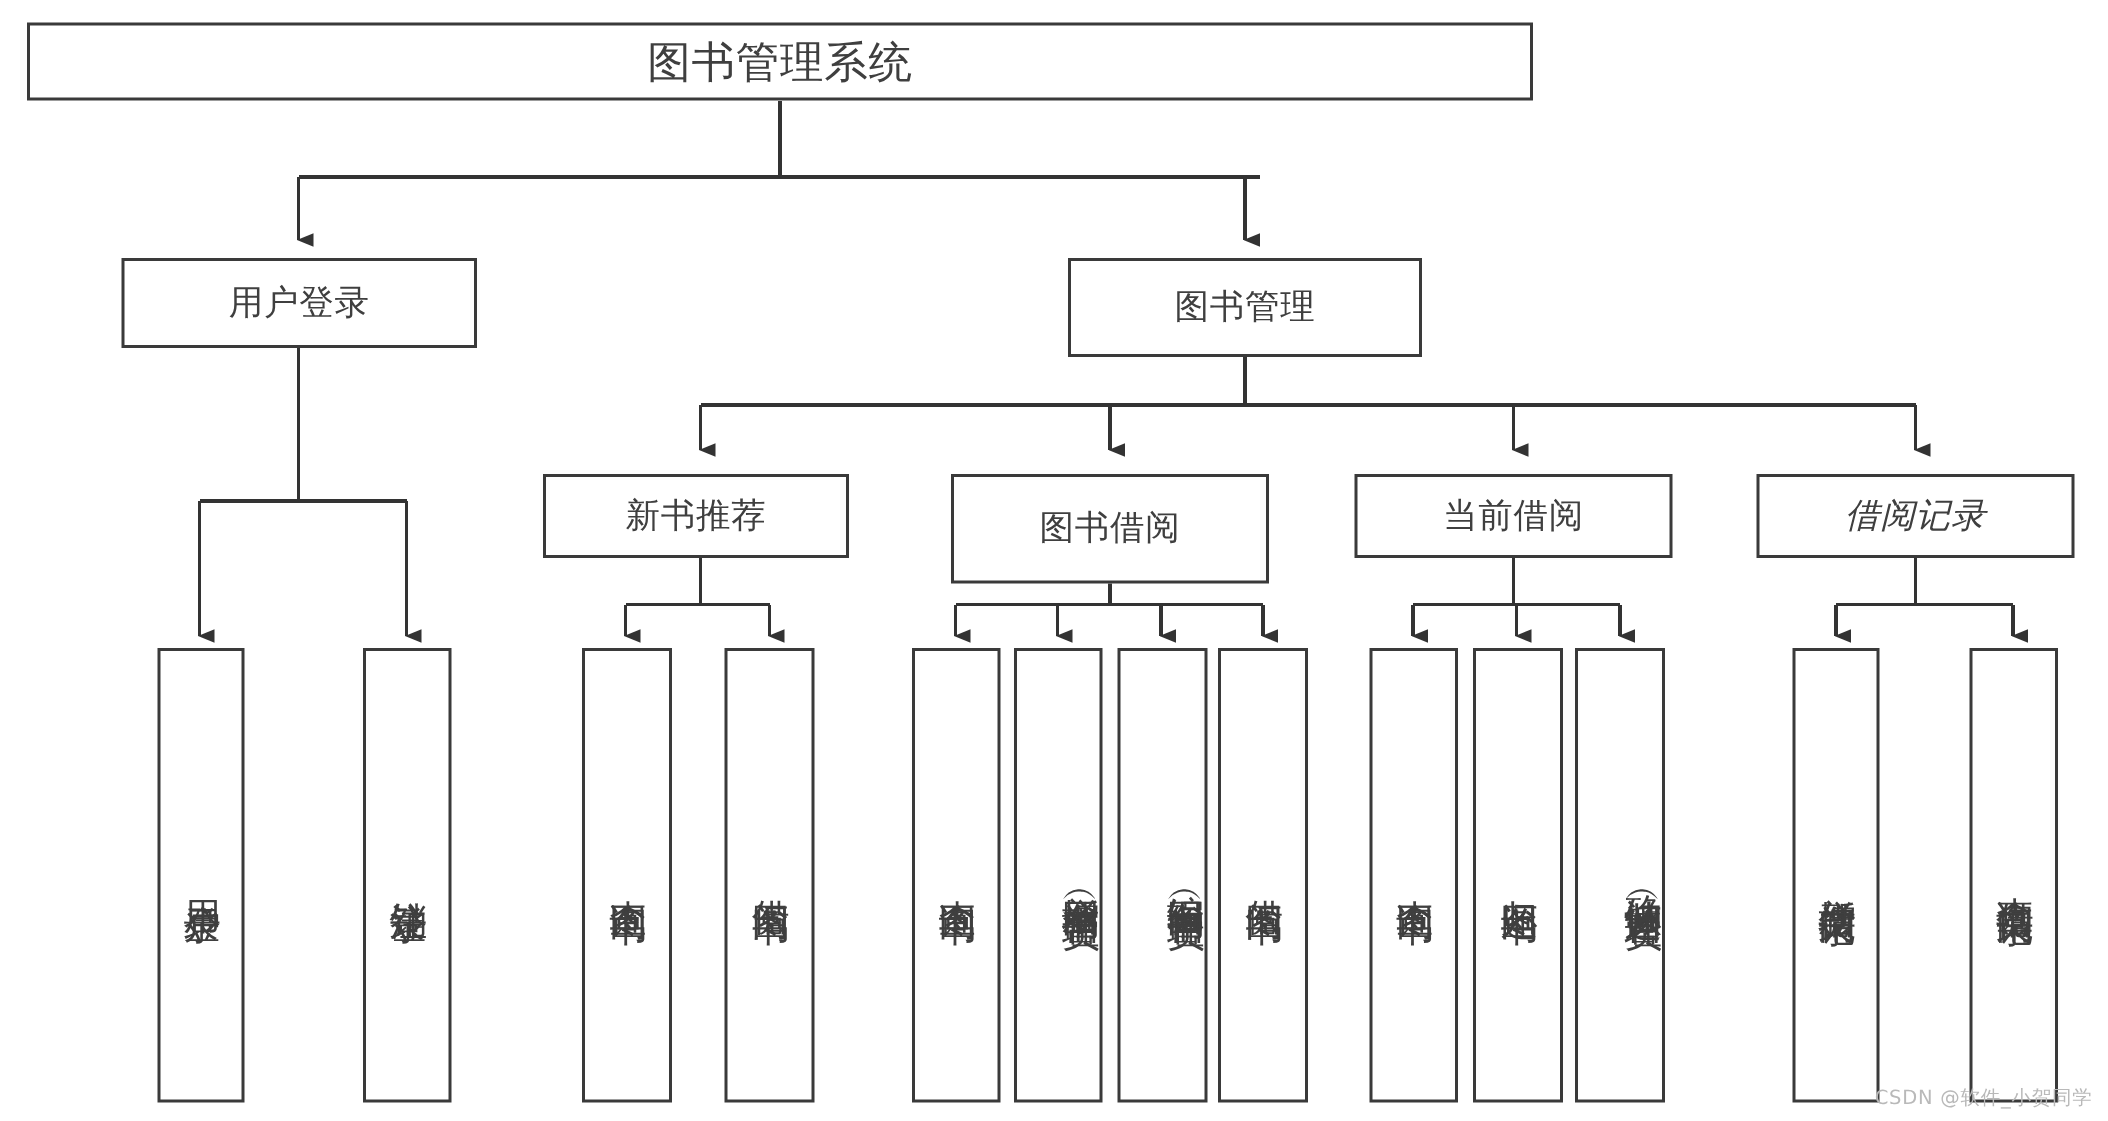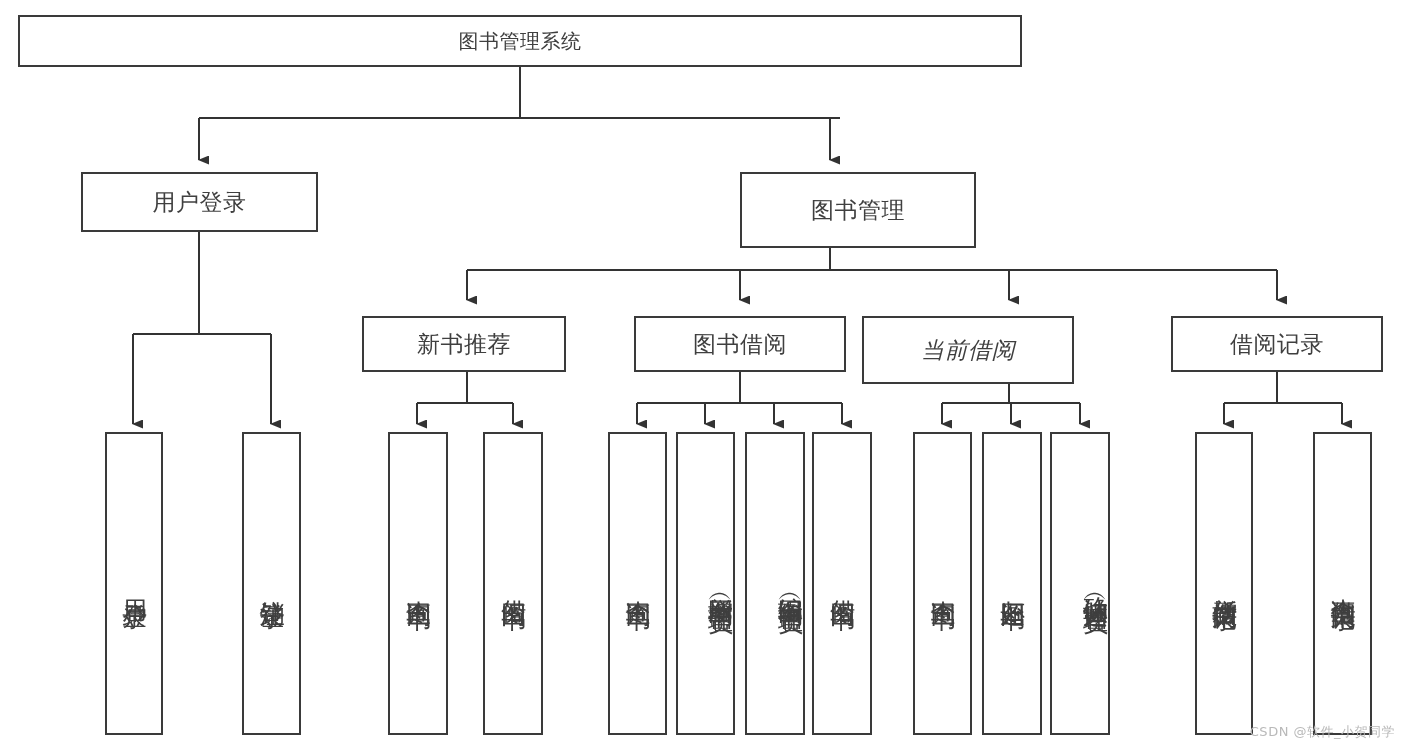--- a/index.html
+++ b/index.html
@@ -24,21 +24,21 @@
     justify-content:center;
     color:#3f3f3f;
     letter-spacing:0.5px;
   }
   
   .node.h{
     font-size:23px;
     line-height:1;
     white-space:nowrap;
   }
-  .node.root{font-size:20px;}
+  .node.root{font-size:29px;}
   
   .node.v{
     writing-mode:vertical-rl;
     text-orientation:upright;
     font-size:25px;
     line-height:1.06;
     letter-spacing:2px;
     align-items:flex-start;
     justify-content:center;
     padding-top:0px;
@@ -111,26 +111,26 @@
       <path d="M1277,372 L1277,403"></path>
       <path d="M1224,403 L1342,403"></path>
       <path d="M1224,403 L1224,424" marker-end="url(#arw)"></path>
       <path d="M1342,403 L1342,424" marker-end="url(#arw)"></path>
     </g>
   </svg>
 
   <div class="node h root" style="left:18px;top:15px;width:1004px;height:52px;">图书管理系统</div>
 
   <div class="node h" style="left:81px;top:172px;width:237px;height:60px;">用户登录</div>
-  <div class="node h" style="left:712px;top:172px;width:236px;height:76px;margin-left:28px;">图书管理</div>
+  <div class="node h" style="left:712px;top:172px;width:236px;height:66px;">图书管理</div>
 
   <div class="node h" style="left:362px;top:316px;width:204px;height:56px;">新书推荐</div>
-  <div class="node h" style="left:634px;top:316px;width:212px;height:56px;">图书借阅</div>
-  <div class="node h" style="left:862px;top:316px;width:212px;height:68px;font-style:italic;">当前借阅</div>
-  <div class="node h" style="left:1171px;top:316px;width:212px;height:56px;">借阅记录</div>
+  <div class="node h" style="left:634px;top:316px;width:212px;height:73px;">图书借阅</div>
+  <div class="node h" style="left:903px;top:316px;width:212px;height:56px;">当前借阅</div>
+  <div class="node h" style="left:1171px;top:316px;width:212px;height:56px;font-style:italic;">借阅记录</div>
 
   <div class="node v align-mid" style="left:105px;top:432px;width:58px;height:303px;">用户登录</div>
   <div class="node v align-mid" style="left:242px;top:432px;width:59px;height:303px;">注销登录</div>
 
   <div class="node v align-mid" style="left:388px;top:432px;width:60px;height:303px;">查询图书</div>
   <div class="node v align-mid" style="left:483px;top:432px;width:60px;height:303px;">借阅图书</div>
 
   <div class="node v align-mid" style="left:608px;top:432px;width:59px;height:303px;">查询图书</div>
   <div class="node v align-top" style="left:676px;top:432px;width:59px;height:303px;">新增图书（管理员）</div>
   <div class="node v align-top" style="left:745px;top:432px;width:60px;height:303px;">编辑图书（管理员）</div>

